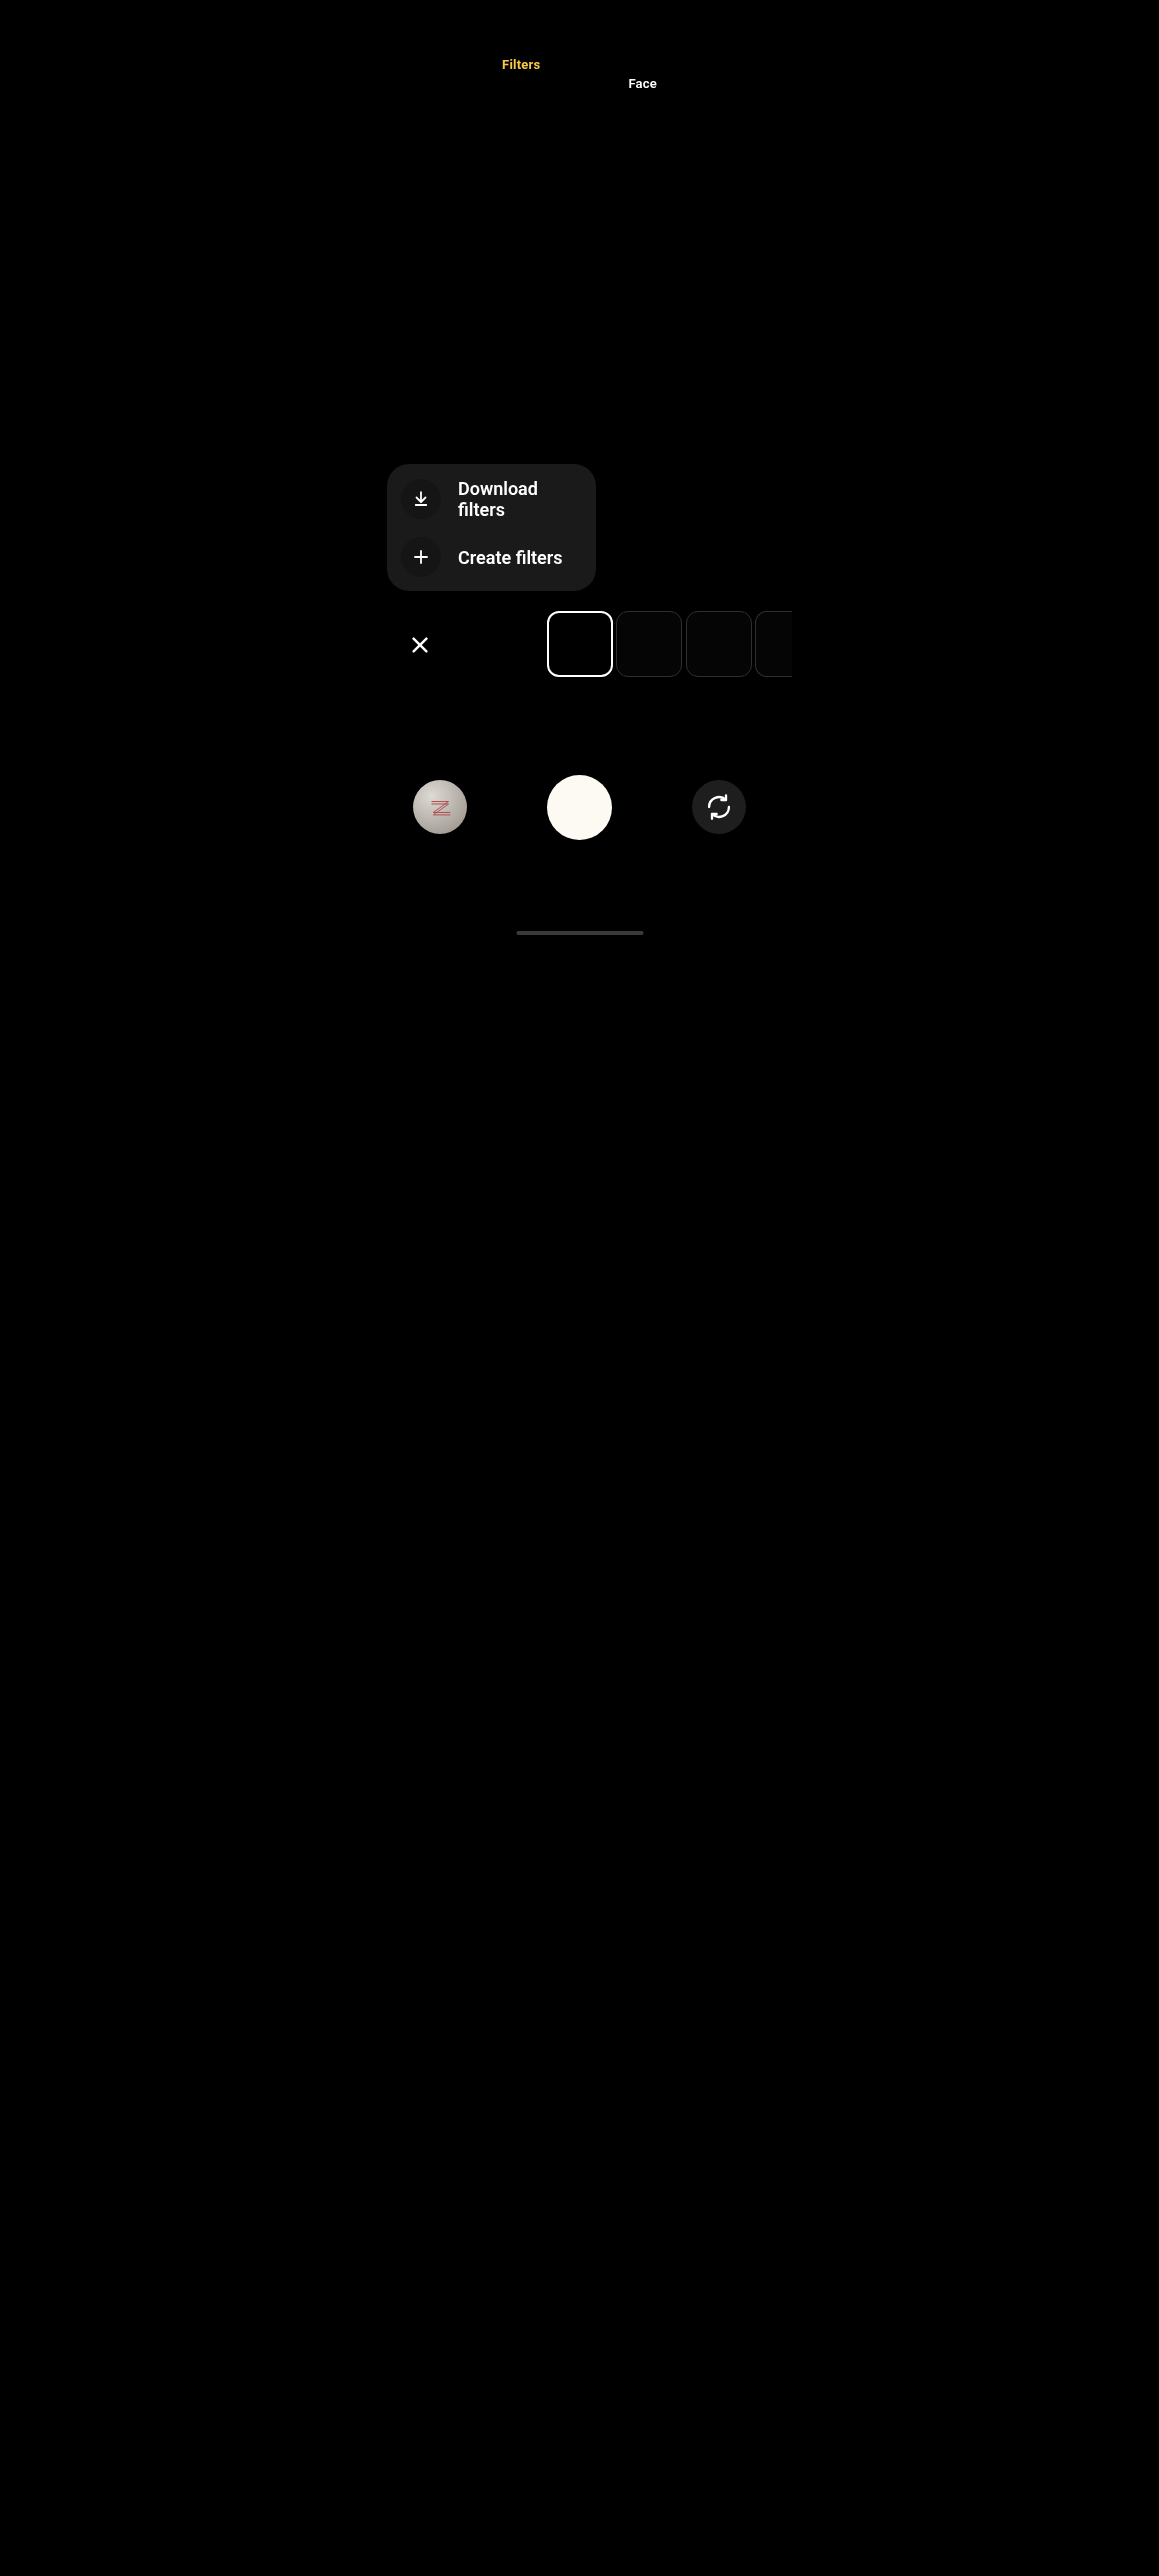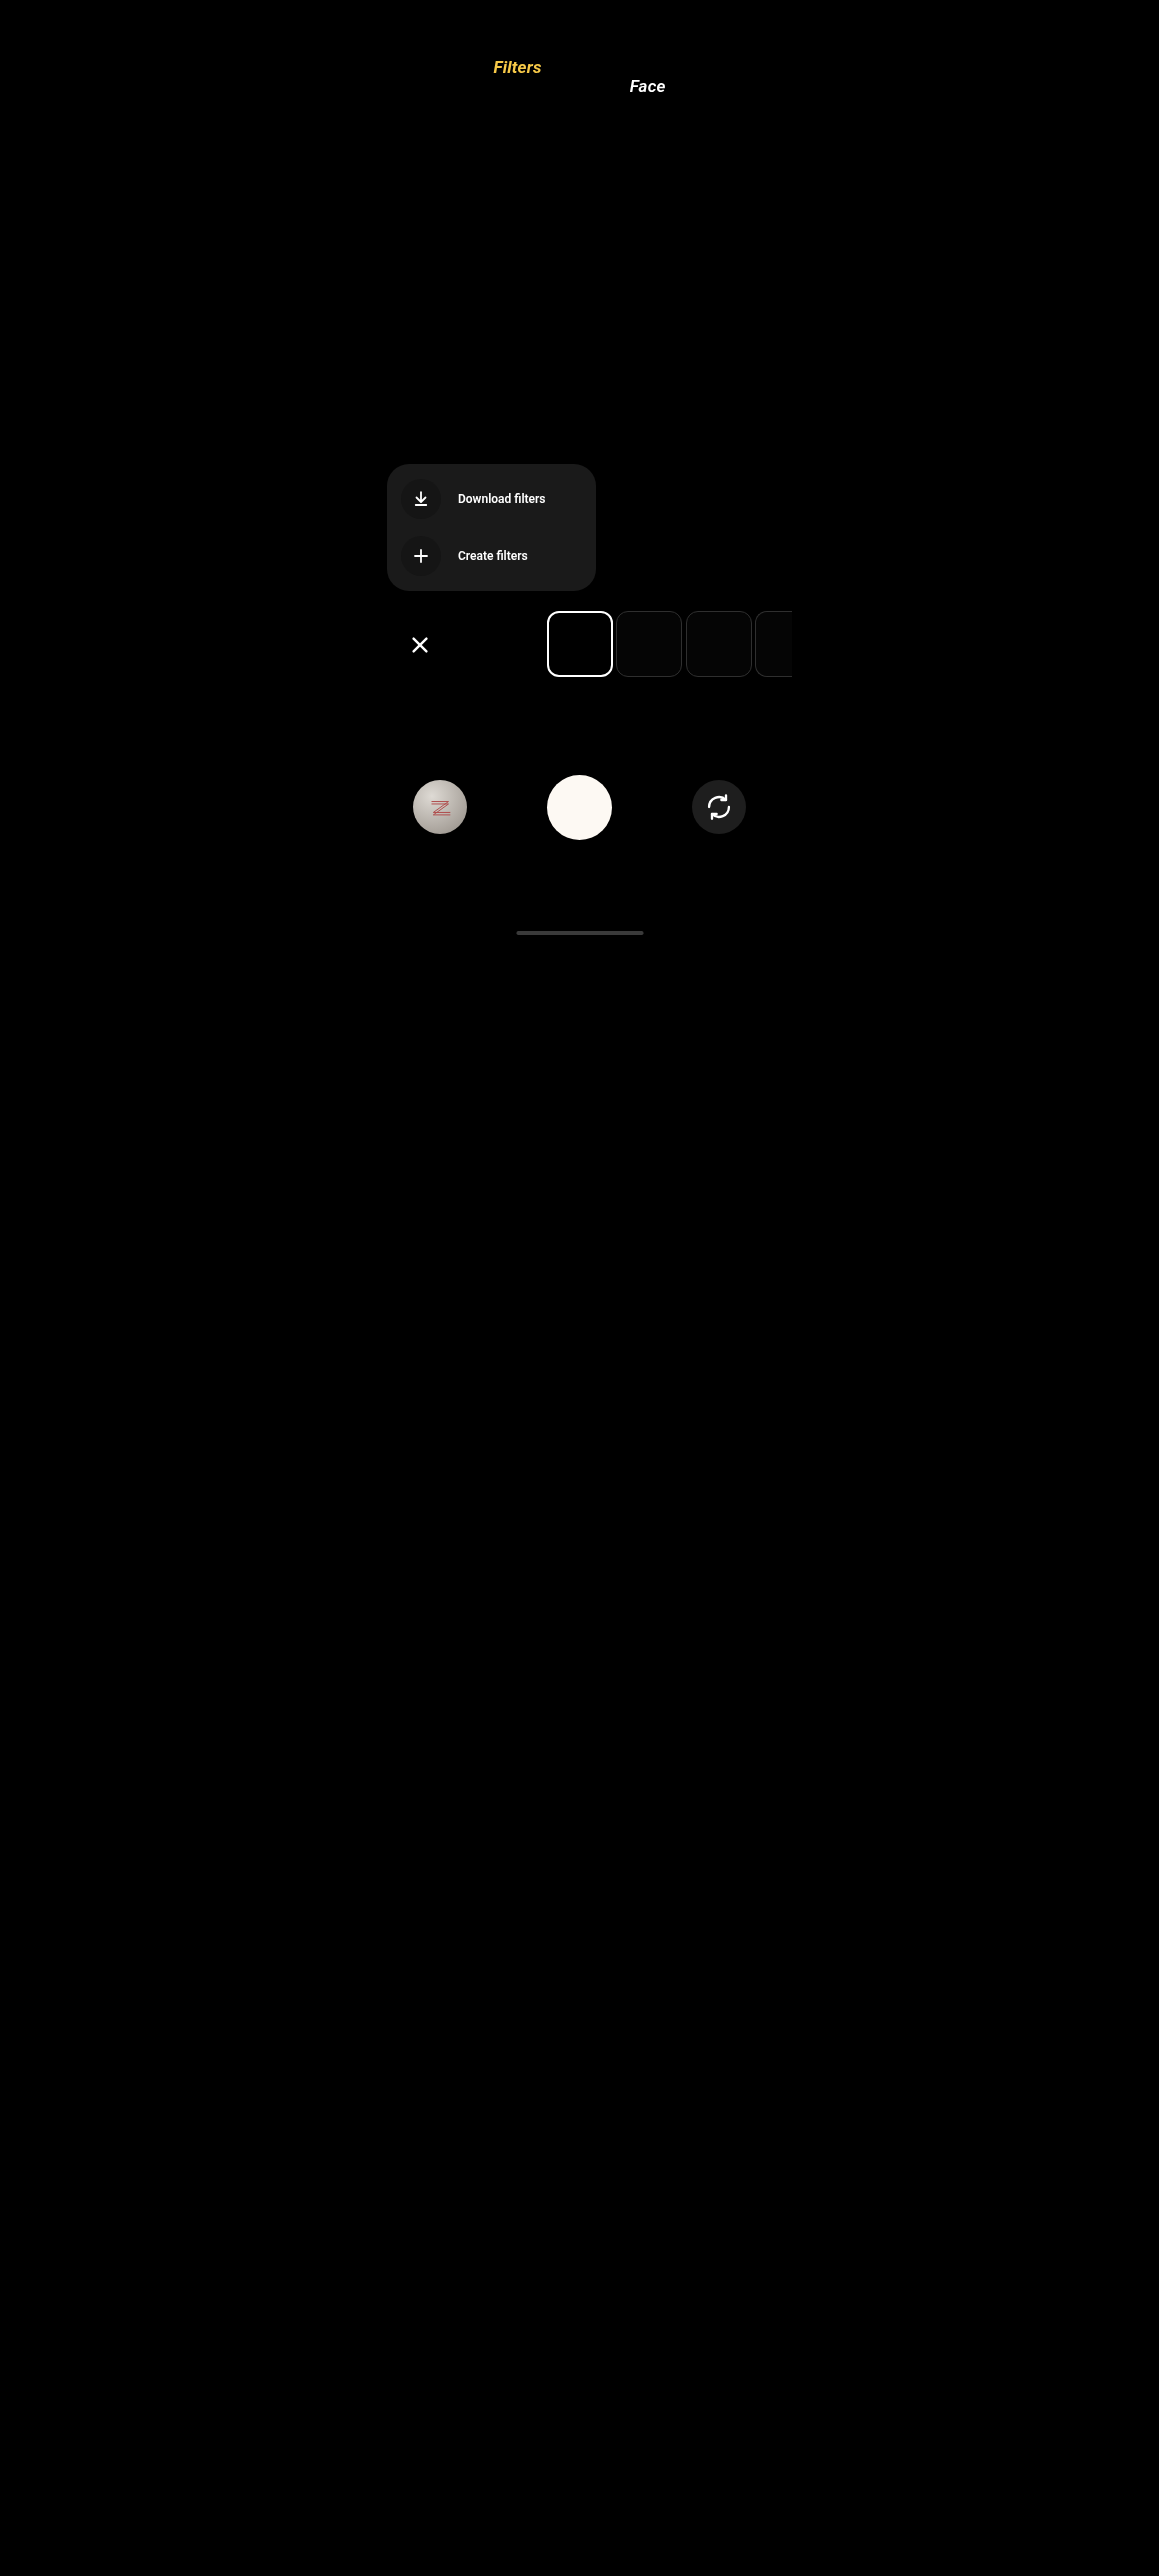--- a/index.html
+++ b/index.html
@@ -35,25 +35,24 @@
   .tabs {
     position: absolute;
     top: 57px;
     left: 0;
     width: 100%;
     display: flex;
     justify-content: center;
     gap: 88px;
   }
   .tab {
-    font-size: 17px;
+    font-size: 13px;
     font-weight: 600;
     letter-spacing: 0.2px;
     cursor: pointer;
-    font-style: italic;
   }
   .tab-active { color: var(--accent); font-weight: 700; }
   .tab-inactive { color: var(--white); margin-top: 19px; }
 
   
   .popover {
     position: absolute;
     left: 20px;
     top: 464px;
     width: 209px;
@@ -76,21 +75,21 @@
     width: 40px;
     height: 40px;
     border-radius: 50%;
     background: var(--icon-bg);
     display: flex;
     align-items: center;
     justify-content: center;
     flex-shrink: 0;
   }
   .pop-label {
-    font-size: 12px;
+    font-size: 18px;
     font-weight: 600;
     color: var(--white);
   }
   .icon-svg { display: block; }
 
   
   .close-btn {
     position: absolute;
     left: 42px;
     top: 634px;

